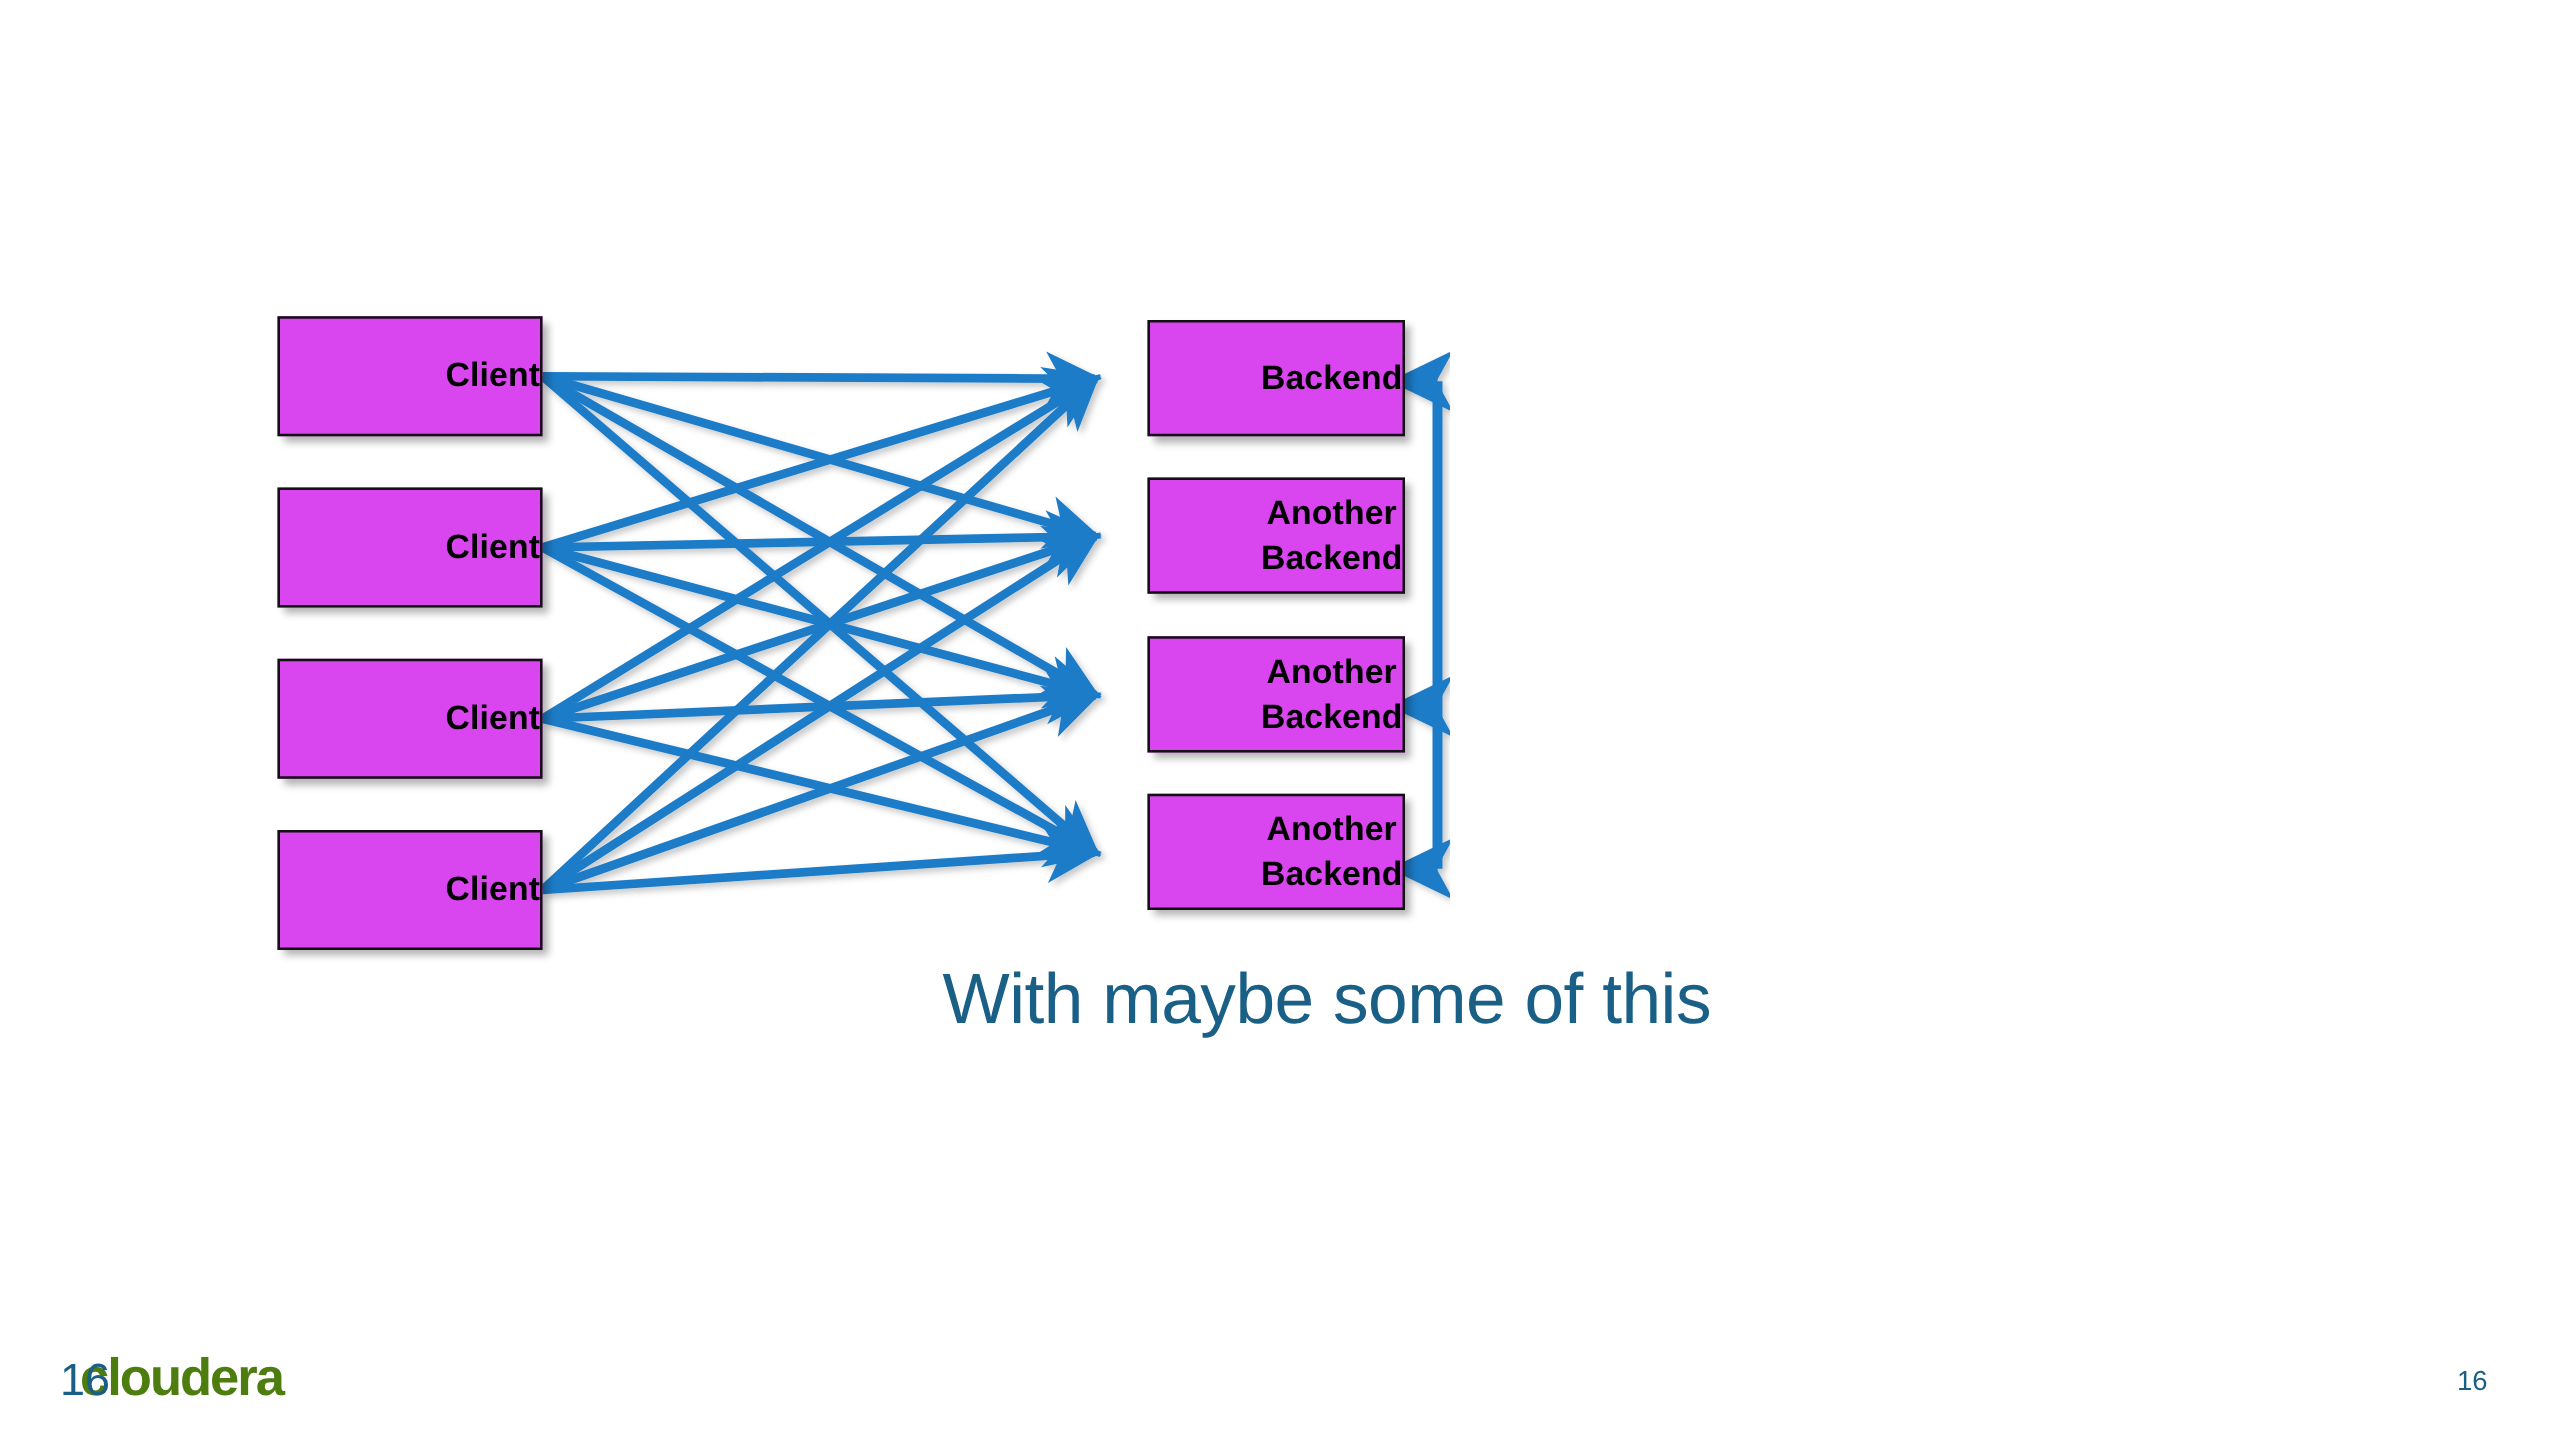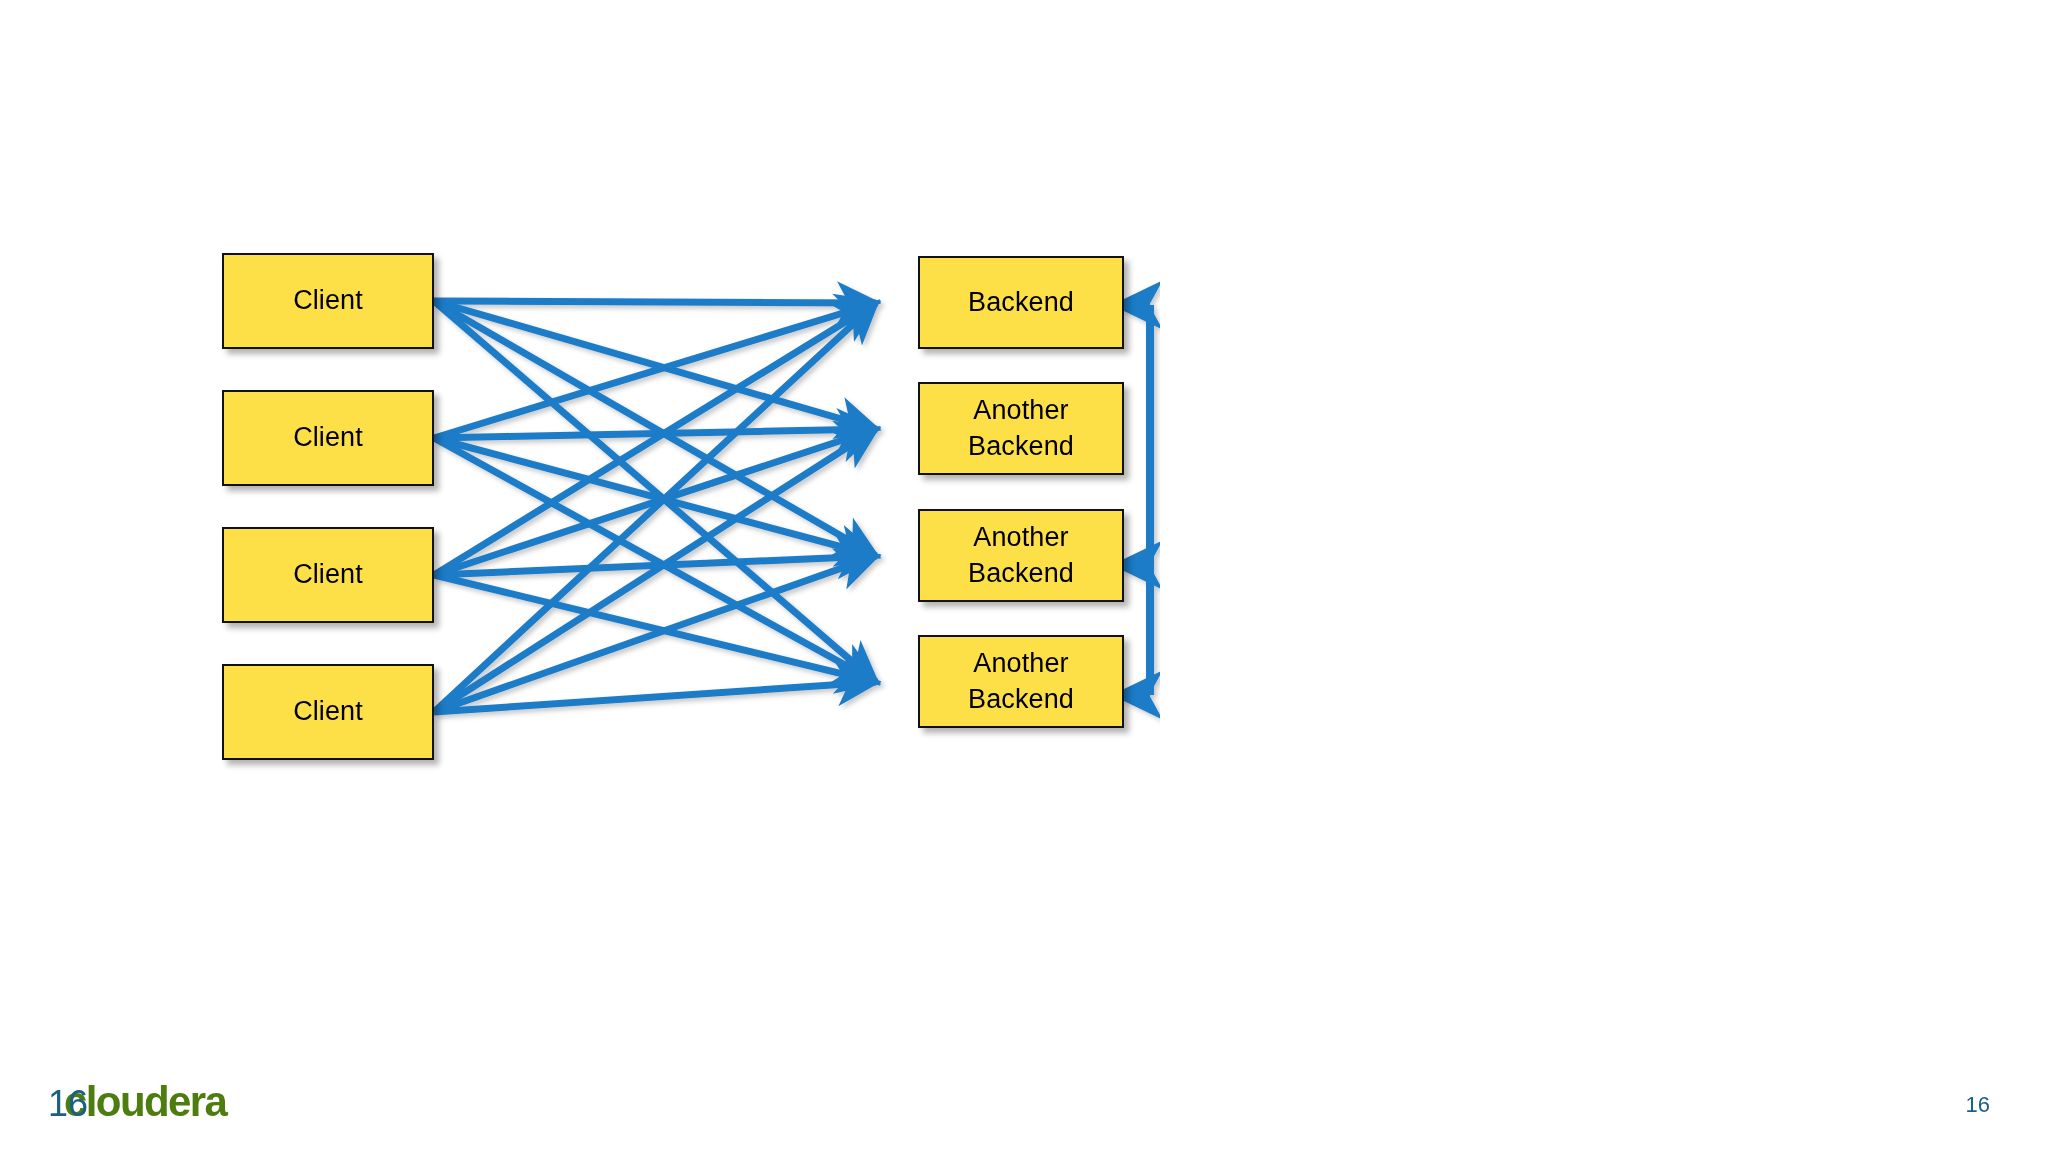--- a/index.html
+++ b/index.html
@@ -13,32 +13,33 @@
     height: 1152px;
     background: #ffffff;
     overflow: hidden;
     font-family: "Liberation Sans", sans-serif;
   }
 
   
   .node {
     position: absolute;
     box-sizing: border-box;
-    background: #fde047;
+    background: #d946ef;
     border: 2.5px solid #111111;
     box-shadow: 5px 5px 6px rgba(0,0,0,0.30);
     display: flex;
     align-items: center;
-    justify-content: center;
+    justify-content: flex-end;
     text-align: center;
     color: #000000;
     font-size: 27px;
     line-height: 1.32;
     letter-spacing: 0.1px;
     z-index: 5;
+    font-weight: bold;
   }
   .node span { display: block; white-space: pre-line; }
 
   .client  { left: 222px; width: 212px; height: 96px; }
   .backend { left: 918px; width: 206px; height: 93px; }
 
   .c1 { top: 253px; }
   .c2 { top: 390px; }
   .c3 { top: 527px; }
   .c4 { top: 664px; }
@@ -179,20 +180,21 @@
   </div>
   <div class="node backend b3">
     <span>Another
 Backend</span>
   </div>
   <div class="node backend b4">
     <span>Another
 Backend</span>
   </div>
 
+  <div id="caption">With maybe some of this</div>
 
   <div id="footer-left">
     <span id="footer-page-overlap">16</span>
     <span id="logo-wordmark">cloudera</span>
   </div>
   <div id="footer-right">16</div>
 
 </div>
 
 </body></html>

